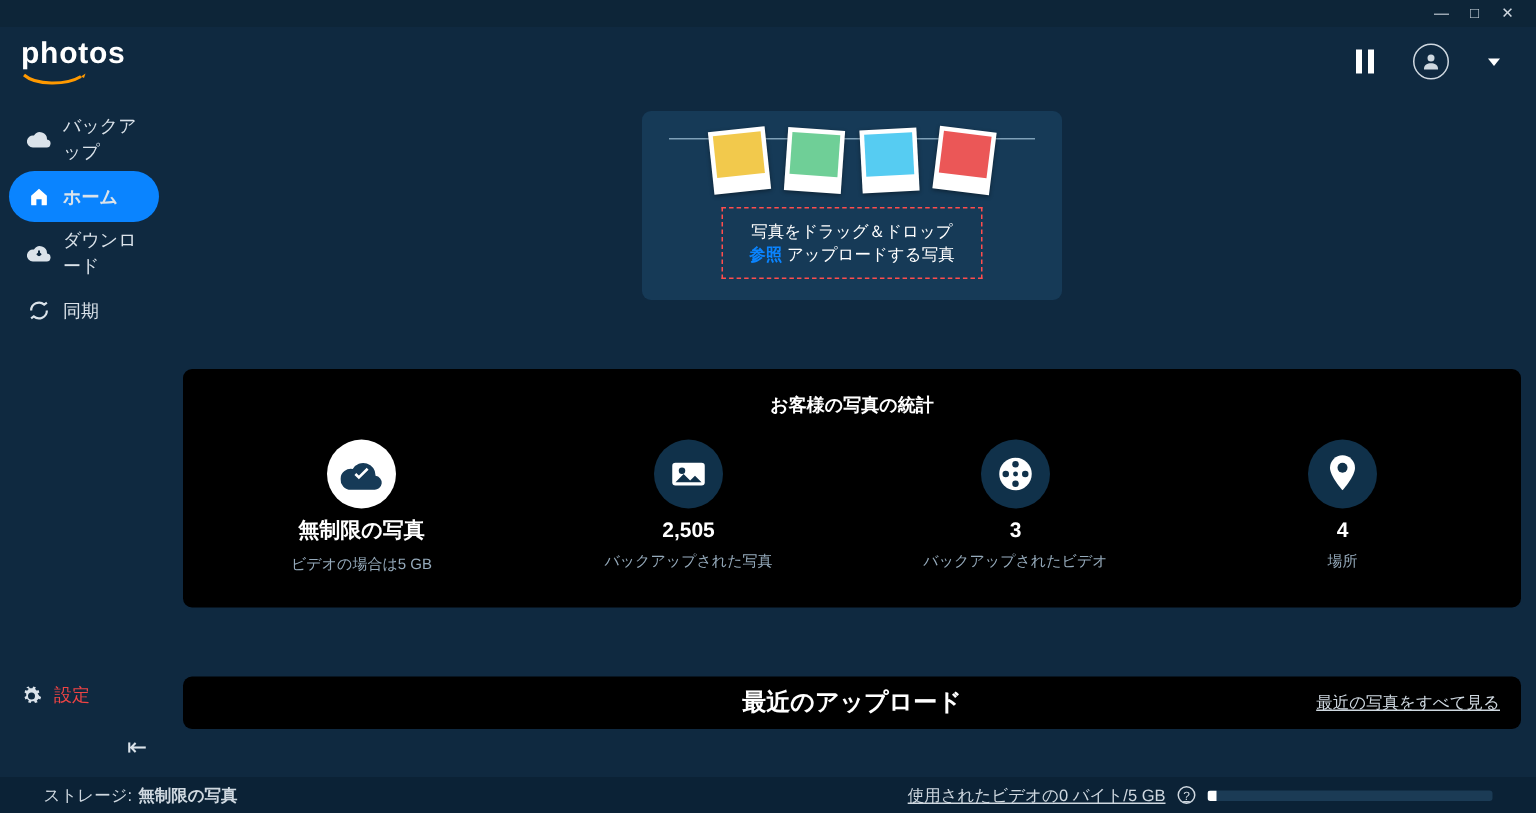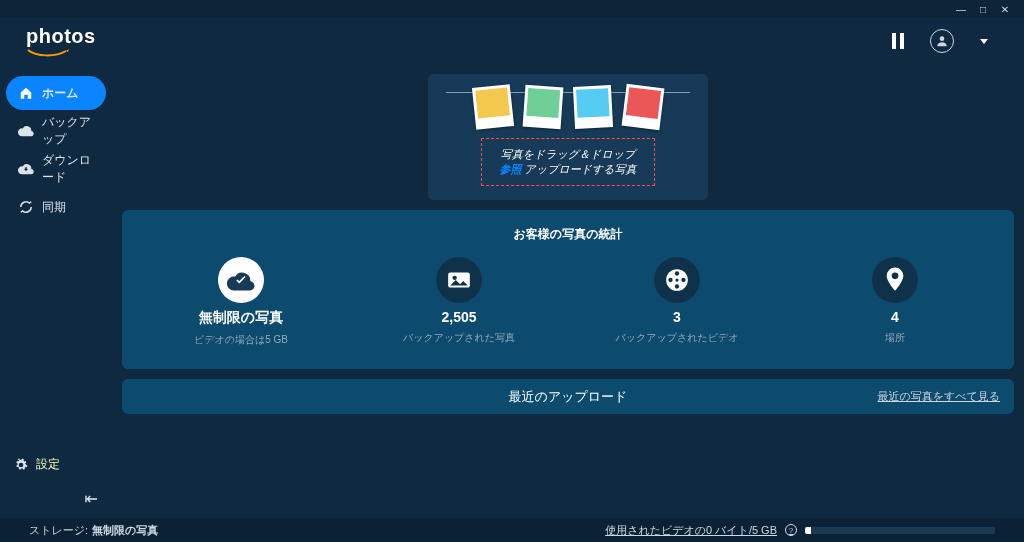--- a/index.html
+++ b/index.html
@@ -1,67 +1,67 @@
 <!DOCTYPE html>
 <html><head>
 <meta charset="utf-8">
 <style>
 * { margin: 0; padding: 0; box-sizing: border-box; font-family: -apple-system, BlinkMacSystemFont, "Segoe UI", Arial, sans-serif; }
 body { width: 1024px; height: 542px; background: #0f2940; overflow: hidden; display: flex; flex-direction: column; color: #fff; }
 
 .titlebar { height: 18px; background: #0d2538; display: flex; justify-content: flex-end; align-items: center; padding-right: 8px; }
 .titlebar .win-btn { width: 22px; height: 14px; display: flex; align-items: center; justify-content: center; cursor: pointer; font-size: 10px; color: #cfd8e0;}
 
-.header { height: 46px; background: #0f2940; display: flex; align-items: center; padding: 0 26px; justify-content: space-between; }
+.header { height: 46px; background: #0f2940; display: flex; align-items: center; padding: 0 14px; justify-content: space-between; }
 .brand { font-size: 20px; font-weight: 700; letter-spacing: 0.5px; color: #fff; }
 .header-right { display: flex; align-items: center; gap: 26px; padding-right: 10px;}
 .pause-btn { display:flex; gap:4px; cursor:pointer;}
 .pause-btn span { width:4px; height:16px; background:#fff; }
 .avatar { width:24px; height:24px; border:1.5px solid #cfd8e0; border-radius:50%; display:flex; align-items:center; justify-content:center; cursor:pointer;}
 .caret-down { width:0; height:0; border-left:4px solid transparent; border-right:4px solid transparent; border-top:5px solid #fff; cursor:pointer;}
 
 .body { flex: 1; display: flex; min-height: 0; }
 .sidebar { width: 112px; background: #0f2940; display: flex; flex-direction: column; padding-top: 8px; }
 .nav { flex: 1; }
 .nav-item { display:flex; align-items:center; gap:8px; height:34px; padding:0 12px; font-size:12px; color:#dbe3ea; cursor:pointer; border-radius:17px; margin:4px 6px; }
 .nav-item.active { background:#0a84ff; font-weight:700; }
 .nav-item .ic { width:16px; height:16px; display:flex; align-items:center; justify-content:center; flex-shrink:0;}
-.settings-item { display:flex; align-items:center; gap:8px; padding:10px 14px; font-size:12px; color:#fef9c3; cursor:pointer;}
+.settings-item { display:flex; align-items:center; gap:8px; padding:10px 14px; font-size:12px; color:#ef4444; cursor:pointer;}
 .collapse { display:flex; justify-content:flex-end; padding:6px 14px 10px; cursor:pointer; color:#dbe3ea; font-size:16px;}
 
 .main { flex:1; overflow:auto; padding: 10px 10px 0 10px; display:flex; flex-direction:column; gap:10px; }
 
-.dropcard { width: 280px; margin: 0 auto; background:#163a57; border-radius:6px; padding:12px 14px 14px; display:flex; flex-direction:column; align-items:center;font-style:italic; }
+.dropcard { width: 280px; margin: 0 auto; background:#163a57; border-radius:6px; padding:12px 14px 14px; display:flex; flex-direction:column; align-items:center; }
 .clothesline { width:100%; display:flex; justify-content:center; position:relative; margin-bottom:10px;}
 .rope { position:absolute; top:6px; left:4px; right:4px; height:1px; background:#7ea0b8; }
 .polaroids { display:flex; gap:12px; position:relative; }
 .polaroid { width:38px; height:42px; background:#fff; padding:3px 3px 8px 3px; box-shadow:0 1px 3px rgba(0,0,0,.4);}
 .polaroid .img { width:100%; height:28px; }
 .p1{transform:rotate(-6deg);} .p1 .img{background:#f2c94c;}
 .p2{transform:rotate(4deg);} .p2 .img{background:#6fcf97;}
 .p3{transform:rotate(-3deg);} .p3 .img{background:#56ccf2;}
 .p4{transform:rotate(7deg);} .p4 .img{background:#eb5757;}
 .dropzone { border:1.5px dashed #ff4d4d; padding:8px 18px; text-align:center; }
 .dropzone .line1 { font-size:11px; color:#fff; }
 .dropzone .line2 { font-size:11px; }
 .dropzone .browse { color:#0a84ff; font-weight:700; cursor:pointer;}
 .dropzone .after { color:#fff; }
 
-.panel { background:#0c4a6e; border-radius:6px; }
+.panel { background:#000000; border-radius:6px;margin-top:36px; }
 .stats { padding:10px 10px 22px;}
 .panel-title { text-align:center; font-size:12px; font-weight:700; padding:6px 0 14px;}
 .stat-row { display:flex; justify-content:space-around; }
 .stat { display:flex; flex-direction:column; align-items:center; gap:6px; width:24%;}
 .stat-icon { width:46px; height:46px; border-radius:50%; background:#fff; display:flex; align-items:center; justify-content:center; color:#163a57;}
 .stat-icon.dark { background:#10314a; color:#fff; border:none;}
 .stat-big { font-size:14px; font-weight:700; }
 .stat-sub { font-size:10px; color:#95aabb; text-align:right; }
 
 .recent { padding:10px 14px; display:flex; align-items:center; position:relative; min-height:30px;}
-.recent-title { position:absolute; left:50%; transform:translateX(-50%); font-size:13px; font-weight:400;}
+.recent-title { position:absolute; left:50%; transform:translateX(-50%); font-size:16px; font-weight:700;}
 .recent-link { margin-left:auto; font-size:11px; color:#cfd8e0; text-decoration:underline; cursor:pointer;}
 
 .statusbar { height:24px; background:#0b2236; display:flex; align-items:center; padding:0 29px; font-size:11px; color:#cfd8e0; gap:12px;}
 .status-left { display:flex; gap:4px;}
 .status-left .lbl { }
 .status-left .val { font-weight:700;}
 .status-right { margin-left:auto; display:flex; align-items:center; gap:8px;text-decoration:underline;}
 .help-circ { width:12px; height:12px; border:1px solid #cfd8e0; border-radius:50%; display:flex; align-items:center; justify-content:center; font-size:8px; cursor:pointer;}
 .progress { width:190px; height:7px; background:#1b3b55; border-radius:2px; overflow:hidden;}
 .progress .bar { height:100%; width:3%; background:#fff;}
@@ -97,35 +97,35 @@
           <path d="M4 20c0-4 4-6 8-6s8 2 8 6v1H4z"></path>
         </svg>
     </div>
     <div class="caret-down"></div>
   </div>
 </div>
 
 <div class="body">
   <div class="sidebar">
     <div class="nav">
+      <div class="nav-item">
+        <span class="ic">
+            <svg width="16" height="14" viewBox="0 0 24 16" fill="#dbe3ea">
+              <path d="M19 16H6a6 6 0 1 1 1-11.9A7 7 0 0 1 20 8a4 4 0 0 1-1 8z"></path>
+            </svg>
+          </span>
+        <span>バックアップ</span>
+      </div>
       <div class="nav-item active">
         <span class="ic">
             <svg width="14" height="14" viewBox="0 0 24 24" fill="#fff">
               <path d="M3 11l9-8 9 8v10a1 1 0 0 1-1 1h-5v-7h-6v7H4a1 1 0 0 1-1-1z"></path>
             </svg>
           </span>
         <span>ホーム</span>
-      </div>
-      <div class="nav-item">
-        <span class="ic">
-            <svg width="16" height="14" viewBox="0 0 24 16" fill="#dbe3ea">
-              <path d="M19 16H6a6 6 0 1 1 1-11.9A7 7 0 0 1 20 8a4 4 0 0 1-1 8z"></path>
-            </svg>
-          </span>
-        <span>バックアップ</span>
       </div>
       <div class="nav-item">
         <span class="ic">
             <svg width="16" height="14" viewBox="0 0 24 16" fill="#dbe3ea">
               <path d="M19 16H6a6 6 0 1 1 1-11.9A7 7 0 0 1 20 8a4 4 0 0 1-1 8z"></path>
               <path d="M12 5v5m0 0l-2-2m2 2l2-2" stroke="#0f2940" stroke-width="2" fill="none"></path>
             </svg>
           </span>
         <span>ダウンロード</span>
       </div>

